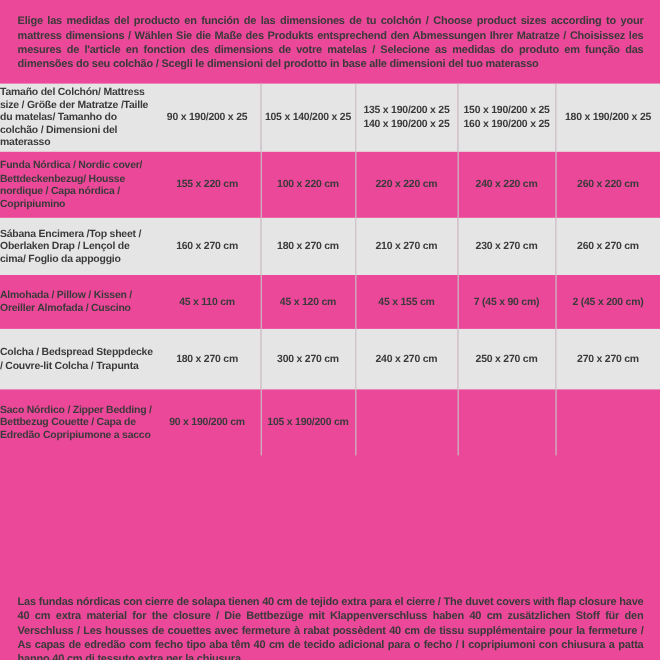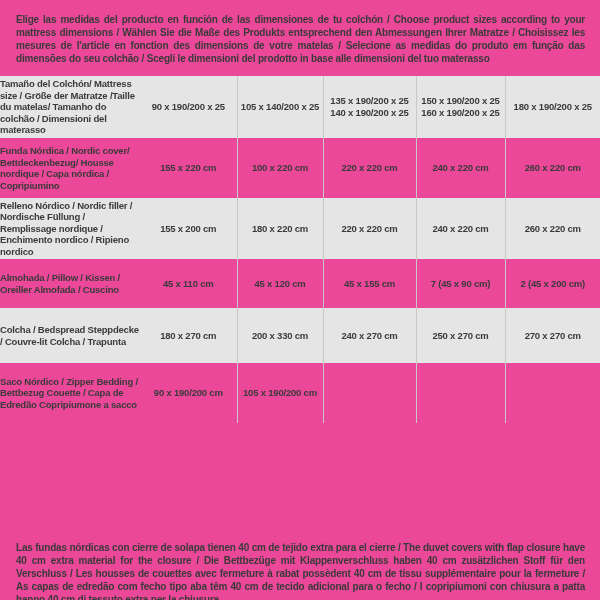--- a/index.html
+++ b/index.html
@@ -97,40 +97,40 @@
         <td class="value-cell">180 x 190/200 x 25</td>
       </tr>
       <tr style="height:60px">
         <td class="label-cell">Funda Nórdica / Nordic cover/ Bettdeckenbezug/ Housse nordique / Capa nórdica / Copripiumino</td>
         <td class="value-cell">155 x 220 cm</td>
         <td class="value-cell">100 x 220 cm</td>
         <td class="value-cell">220 x 220 cm</td>
         <td class="value-cell">240 x 220 cm</td>
         <td class="value-cell">260 x 220 cm</td>
       </tr>
-      <tr class="row-alt" style="height:61px">
-        <td class="label-cell">Relleno Nórdico / Nordic filler / Nordische Füllung / Remplissage nordique / Enchimento nordico / Ripieno nordico</td>
-        <td class="value-cell">155 x 200 cm</td>
-        <td class="value-cell">180 x 220 cm</td>
-        <td class="value-cell">220 x 220 cm</td>
-        <td class="value-cell">240 x 220 cm</td>
-        <td class="value-cell">260 x 220 cm</td>
+      <tr class="row-alt" style="height:52px">
+        <td class="label-cell">Sábana Encimera /Top sheet / Oberlaken Drap / Lençol de cima/ Foglio da appoggio</td>
+        <td class="value-cell">160 x 270 cm</td>
+        <td class="value-cell">180 x 270 cm</td>
+        <td class="value-cell">210 x 270 cm</td>
+        <td class="value-cell">230 x 270 cm</td>
+        <td class="value-cell">260 x 270 cm</td>
       </tr>
       <tr style="height:49px">
         <td class="label-cell">Almohada / Pillow / Kissen / Oreiller Almofada / Cuscino</td>
         <td class="value-cell">45 x 110 cm</td>
         <td class="value-cell">45 x 120 cm</td>
         <td class="value-cell">45 x 155 cm</td>
         <td class="value-cell">7 (45 x 90 cm)</td>
         <td class="value-cell">2 (45 x 200 cm)</td>
       </tr>
       <tr class="row-alt" style="height:55px">
         <td class="label-cell">Colcha / Bedspread Steppdecke / Couvre-lit Colcha / Trapunta</td>
         <td class="value-cell">180 x 270 cm</td>
-        <td class="value-cell">200 x 330 cm</td>
+        <td class="value-cell">300 x 270 cm</td>
         <td class="value-cell">240 x 270 cm</td>
         <td class="value-cell">250 x 270 cm</td>
         <td class="value-cell">270 x 270 cm</td>
       </tr>
       <tr style="height:60px">
         <td class="label-cell">Saco Nórdico / Zipper Bedding / Bettbezug Couette / Capa de Edredão Copripiumone a sacco</td>
         <td class="value-cell">90 x 190/200 cm</td>
         <td class="value-cell">105 x 190/200 cm</td>
         <td class="value-cell"></td>
         <td class="value-cell"></td>

